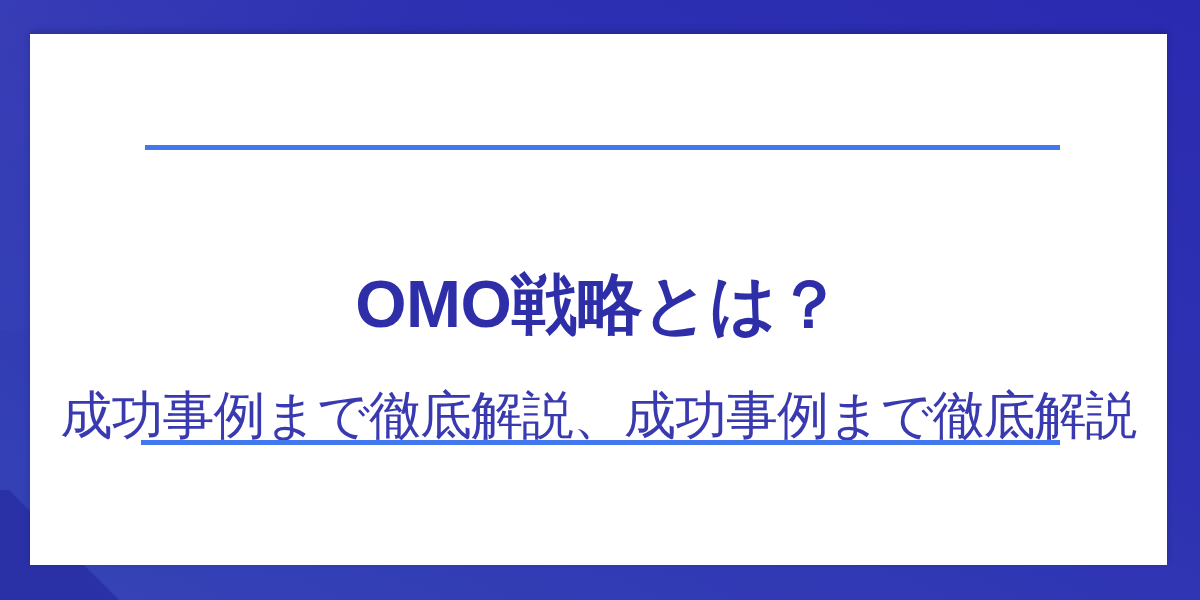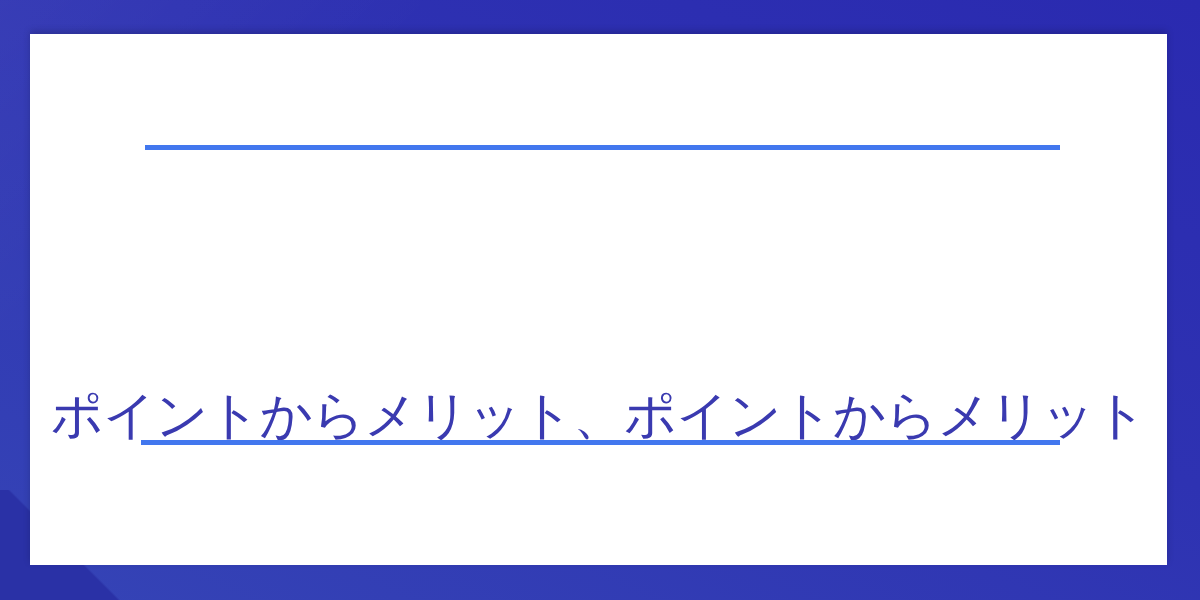--- a/index.html
+++ b/index.html
@@ -118,21 +118,22 @@
 <div class="banner">
 
   <div class="corner-sheen"></div>
   <div class="corner-wedge"></div>
 
   <div class="card">
     <div class="card-inner">
 
       <div class="rule rule-top"></div>
 
+      <h1 class="title">OMO戦略とは？</h1>
 
-      <h2 class="subtitle">ポイントからメリット、ポイントからメリット</h2>
+      <h2 class="subtitle">成功事例まで徹底解説、成功事例まで徹底解説</h2>
 
       <div class="rule rule-bottom"></div>
 
     </div>
   </div>
 
 </div>
 
 </body></html>

